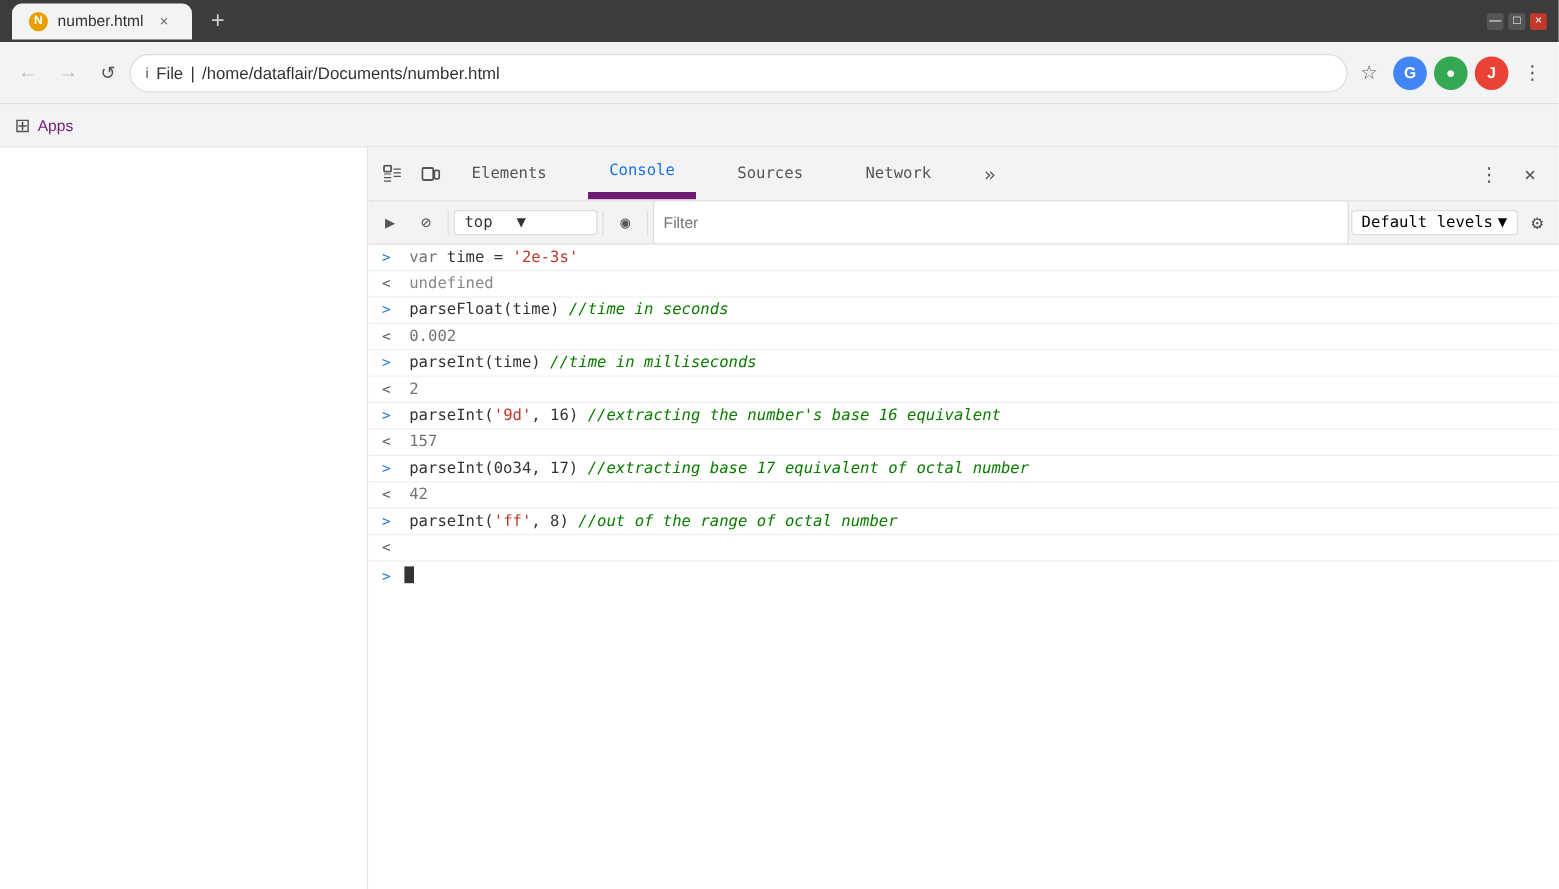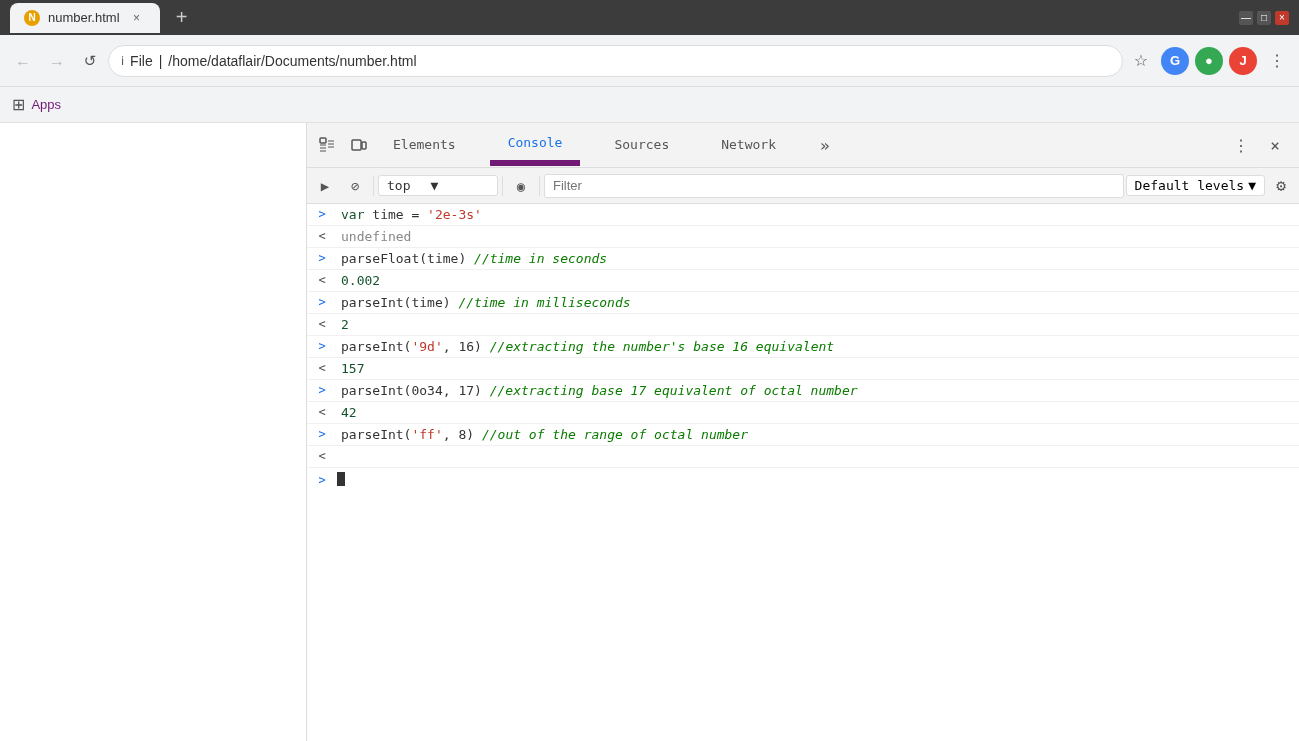--- a/index.html
+++ b/index.html
@@ -237,21 +237,21 @@
       border: 1px solid #ddd;
       border-radius: 3px;
       background: #fff;
       font-size: 13px;
       color: #333;
       cursor: pointer;
       min-width: 120px;
     }
     .dt-filter {
       flex: 1;
-      height: 24px;
+      height: 37px;
       border: 1px solid #ddd;
       border-radius: 3px;
       padding: 0 8px;
       font-size: 13px;
       background: #fff;
       outline: none;
     }
     .dt-levels {
       display: flex;
       align-items: flex-start;
@@ -298,21 +298,21 @@
       font-size: 12px;
       padding-top: 2px;
     }
     .console-arrow.input-arrow { color: #1a73e8; }
     .console-arrow.output-arrow { color: #555; }
     .console-content {
       flex: 1;
       padding: 2px 4px;
       word-break: break-all;
     }
-    .code-blue { color: #14532d; }
+    .code-blue { color: #737373; }
     .code-red { color: #c0392b; }
     .code-black { color: #333; }
     .code-green { color: #0a7c00; font-style: italic; }
     .code-gray { color: #888; }
     .cursor-line {
       display: flex;
       align-items: center;
       min-height: 22px;
       padding: 2px 0;
       font-size: 13px;

